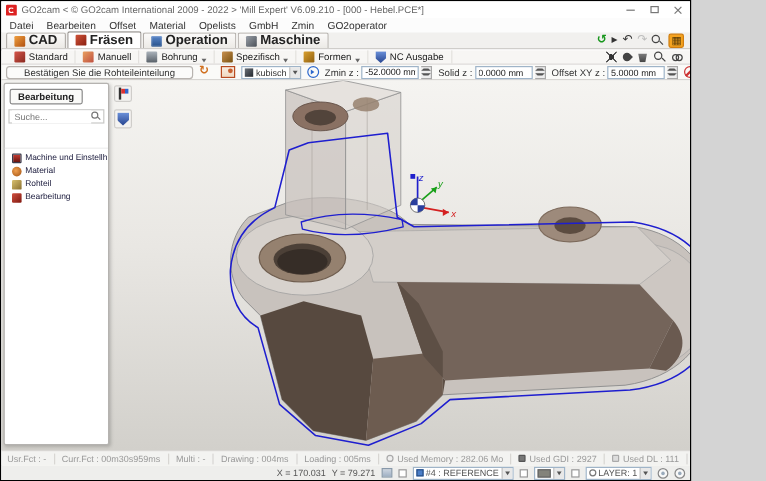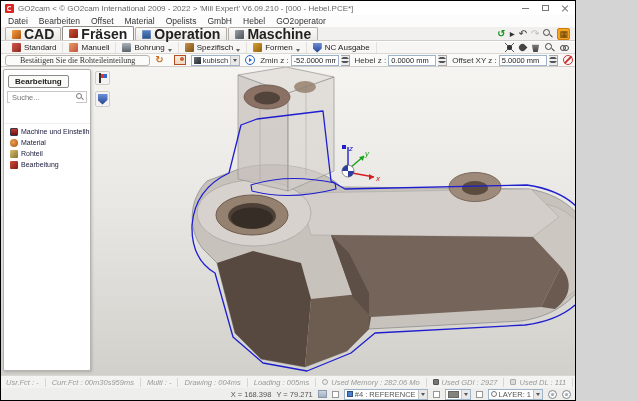--- a/index.html
+++ b/index.html
@@ -24,21 +24,21 @@
   
   .menubar{position:absolute;left:0;top:14px;width:100%;height:12px;background:#fcfcfc;
            display:flex;align-items:center;gap:11px;padding-left:7px;font-size:8.5px;color:#333;}
   .menubar span{white-space:nowrap;}
 
   
   .tabrow{position:absolute;left:0;top:26px;width:100%;height:14px;background:#f1f0ee;border-bottom:1px solid #cfcdca;
           display:flex;align-items:flex-end;padding-left:4px;}
   .rtab{display:inline-flex;align-items:center;gap:3px;height:13px;padding:0 6px;margin-right:1px;
         border:1px solid #b2aeaa;border-bottom:none;border-radius:2px 2px 0 0;
-        background:linear-gradient(#fbfaf9,#eceae6);font-size:14px;font-weight:bold;color:#222;white-space:nowrap;}
+        background:linear-gradient(#fbfaf9,#eceae6);font-size:11px;font-weight:bold;color:#222;white-space:nowrap;}
   .rtab.active{background:#fff;height:14px;border-color:#8f8b87;}
   .tic{width:9px;height:9px;border-radius:1px;flex:none;}
   .tic-cad{background:linear-gradient(135deg,#f0a040,#b05010);}
   .tic-fraesen{background:linear-gradient(135deg,#d0543a,#8a1f10);}
   .tic-multi{background:linear-gradient(135deg,#b8bcc2,#667080);}
   .tic-operation{background:linear-gradient(#5a86c8,#25508a);box-shadow:inset 0 0 0 1px #fff3;}
   .tic-maschine{background:linear-gradient(135deg,#9aa0a8,#4a5058);}
   .tabrow-icons{margin-left:auto;display:flex;align-items:center;gap:4px;padding-right:5px;height:13px;}
   .gi{font-size:10px;line-height:10px;color:#333;}
   .gi-sync{color:#17961c;font-weight:bold;}
@@ -68,21 +68,21 @@
   .ri-drop{background:#444;border-radius:50% 0 50% 50%;transform:rotate(45deg);width:7px;height:7px;}
   .ri-bucket{background:linear-gradient(#888,#444);clip-path:polygon(10% 20%,90% 20%,75% 100%,25% 100%);}
   .ri-glasses{position:relative;}
   .ri-glasses::before,.ri-glasses::after{content:"";position:absolute;top:2px;width:4px;height:4px;border:1.2px solid #444;border-radius:50%;}
   .ri-glasses::before{left:0;} .ri-glasses::after{right:0;}
 
   
   .promptrow{position:absolute;left:0;top:53px;width:100%;height:13px;background:#fafaf8;border-bottom:1px solid #cfcdc9;
              display:flex;align-items:center;gap:5px;padding:0 4px;font-size:8px;color:#333;}
   .groupbox{border:1px solid #b8b4b0;border-radius:3px;height:11px;display:flex;align-items:center;
-            padding:0 14px;white-space:nowrap;background:#fbfbfa;font-family:Liberation Serif, serif;}
+            padding:0 14px;white-space:nowrap;background:#fbfbfa;}
   .gi-rotate{color:#d07020;font-weight:bold;font-size:10px;line-height:10px;}
   .vsep{width:1px;height:10px;background:#d6d4d0;}
   .pic{width:12px;height:10px;border:1px solid #b84a20;background:linear-gradient(#f8ece0,#f0d8c0);position:relative;flex:none;}
   .pic::after{content:"";position:absolute;right:1px;top:1px;width:4px;height:4px;background:#c86030;border-radius:50%;}
   .combo{display:inline-flex;align-items:center;height:11px;border:1px solid #9fb4c8;background:#fff;
          font-size:7.5px;padding-left:2px;gap:2px;white-space:nowrap;}
   .combo .dd{width:9px;height:100%;background:#e8e8e8;border-left:1px solid #c4c4c4;display:flex;align-items:center;justify-content:center;}
   .tri-down{width:0;height:0;border-left:2.5px solid transparent;border-right:2.5px solid transparent;border-top:3px solid #555;}
   .cube-ic{width:7px;height:7px;background:linear-gradient(135deg,#6a7078,#23282e);flex:none;}
   .play{width:10px;height:10px;border:1.5px solid #2a66cc;border-radius:50%;position:relative;flex:none;}
@@ -139,21 +139,21 @@
       font-size:8px;font-weight:bold;line-height:8px;}
   .tri-blue{width:0;height:0;border-left:3.5px solid transparent;border-right:3.5px solid transparent;border-top:4.5px solid #3a6fd0;}
   .funnel{width:8px;height:8px;background:#3a6fd0;clip-path:polygon(0 0,100% 0,60% 50%,60% 100%,40% 100%,40% 50%);}
   .chv-b{color:#3a6fd0;} .chv-g{color:#2a9a2a;}
   .dot-o{width:6px;height:6px;border-radius:50%;background:#d08030;}
   .sq-d{width:6px;height:5px;background:#555;}
 
   
   .statusbar{position:absolute;left:0;top:374px;width:100%;height:13px;background:#f3f3f1;border-top:1px solid #d9d7d4;
              display:flex;align-items:center;padding:0 5px;font-size:7.5px;color:#999;}
-  .sbi{padding:0 6px;border-right:1px solid #d8d6d3;display:flex;align-items:center;gap:3px;white-space:nowrap;font-style:italic;}
+  .sbi{padding:0 6px;border-right:1px solid #d8d6d3;display:flex;align-items:center;gap:3px;white-space:nowrap;}
   .sbi:first-child{padding-left:0;}
   .si{width:6px;height:6px;border:1px solid #aaa;background:#ddd;border-radius:1px;flex:none;}
   .si-round{border-radius:50%;background:#eee;}
   .si-dark{background:#777;border-color:#555;}
 
   .coordbar{position:absolute;left:0;top:387px;width:100%;height:12px;background:#eeeeec;
             display:flex;align-items:center;justify-content:flex-end;gap:5px;padding:0 4px;font-size:7.5px;color:#555;}
   .cb{width:7px;height:7px;border:1px solid #979797;background:#fff;flex:none;}
   .mini-grid{width:9px;height:8px;background:linear-gradient(#cdd5e0,#9fb0c4);border:1px solid #8899aa;flex:none;}
   .swatch{width:11px;height:7px;background:#83837b;border:1px solid #666;flex:none;}
@@ -184,21 +184,21 @@
     </span>
   </div>
 
   <div class="menubar">
     <span>Datei</span>
     <span>Bearbeiten</span>
     <span>Offset</span>
     <span>Material</span>
     <span>Opelists</span>
     <span>GmbH</span>
-    <span>Hebel</span>
+    <span>Zmin</span>
     <span>GO2operator</span>
   </div>
 
   <div class="tabrow">
     <span class="rtab">
       <span class="tic tic-cad"></span>
       <span>CAD</span>
     </span>
     <span class="rtab active">
       <span class="tic tic-fraesen"></span>
@@ -278,21 +278,21 @@
       <span class="spin">
           <span>
             <span class="tri-up-s"></span>
           </span>
           <span>
             <span class="tri-dn-s"></span>
           </span>
         </span>
     </span>
     <span class="field">
-      <span>Hebel z :</span>
+      <span>Solid z :</span>
       <input value="0.0000 mm" style="">
       <span class="spin">
           <span>
             <span class="tri-up-s"></span>
           </span>
           <span>
             <span class="tri-dn-s"></span>
           </span>
         </span>
     </span>
@@ -462,21 +462,21 @@
         <span>Used DL : 111</span>
       </span>
     <span class="sbi">
         <span class="si"></span>
         <span>Used Solid : 3</span>
       </span>
 
   </div>
 
   <div class="coordbar">
-    <span>X = 168.398</span>
+    <span>X = 170.031</span>
     <span>Y = 79.271</span>
     <span class="mini-grid"></span>
     <span class="cb"></span>
     <span class="combo">
       <span class="ref-ic"></span>
       <span>#4 : REFERENCE</span>
       <span class="dd">
           <span class="tri-down"></span>
         </span>
     </span>

